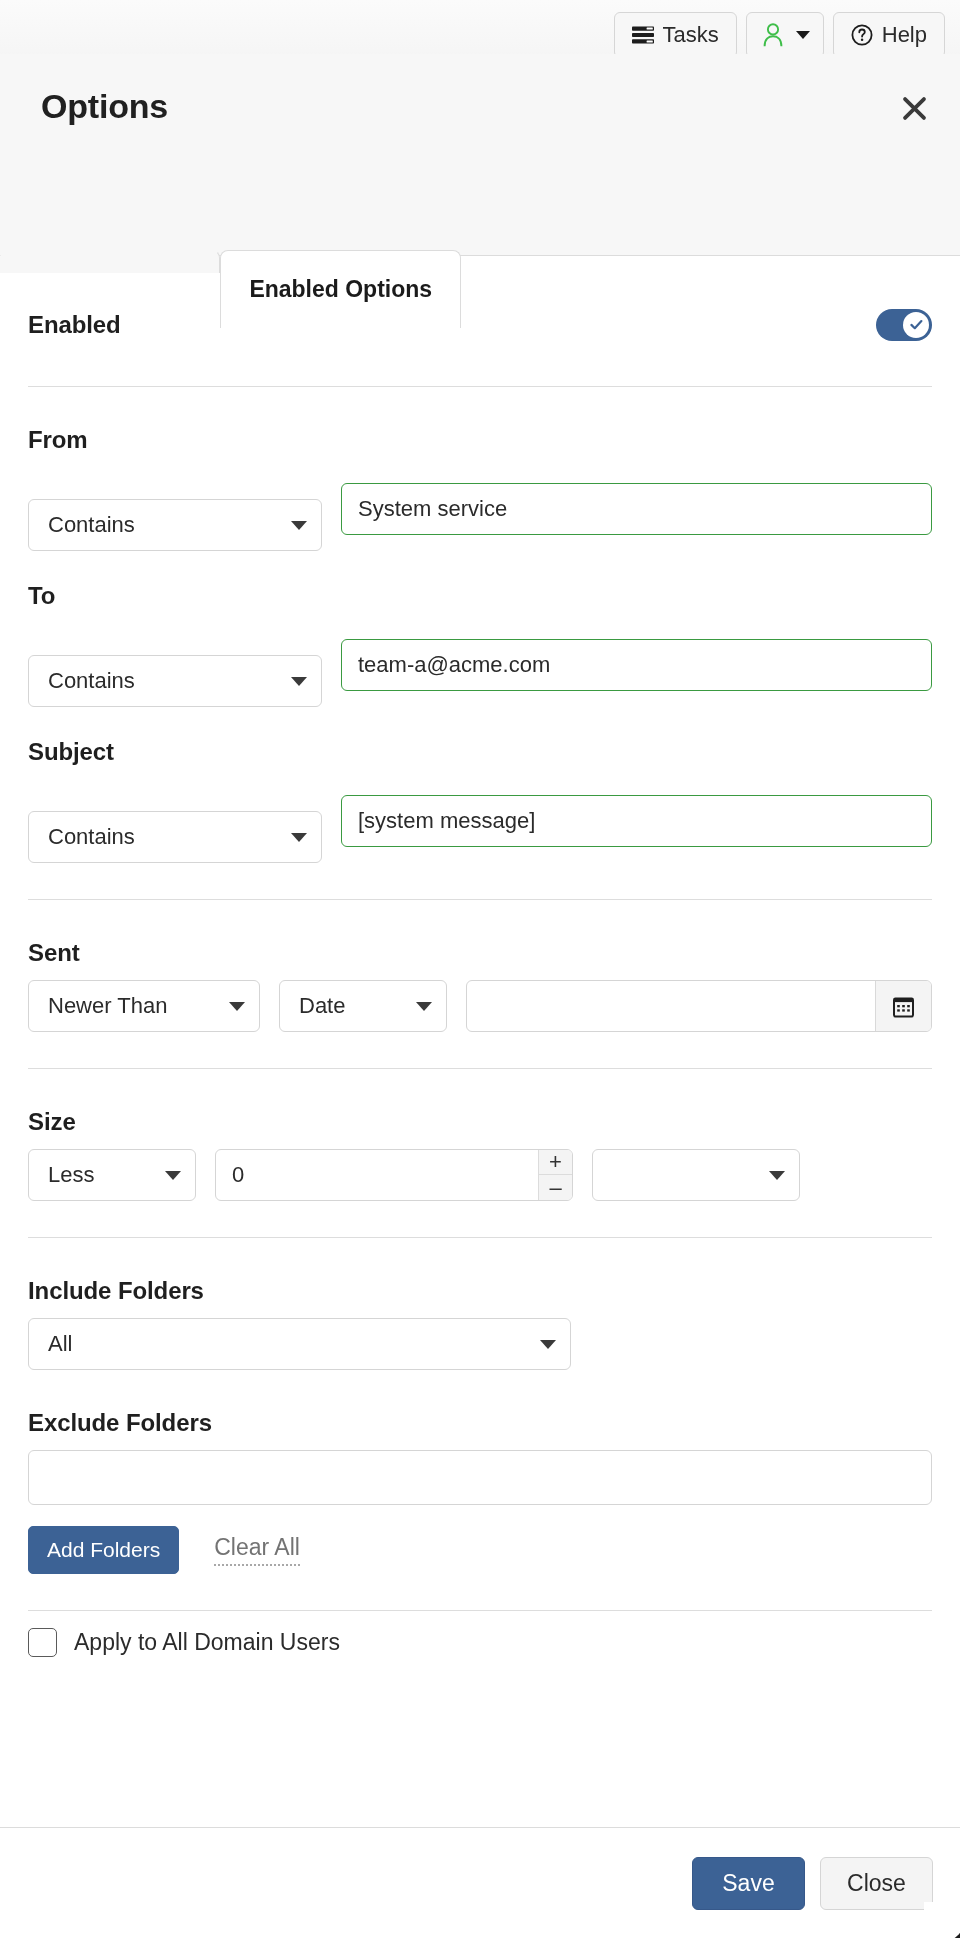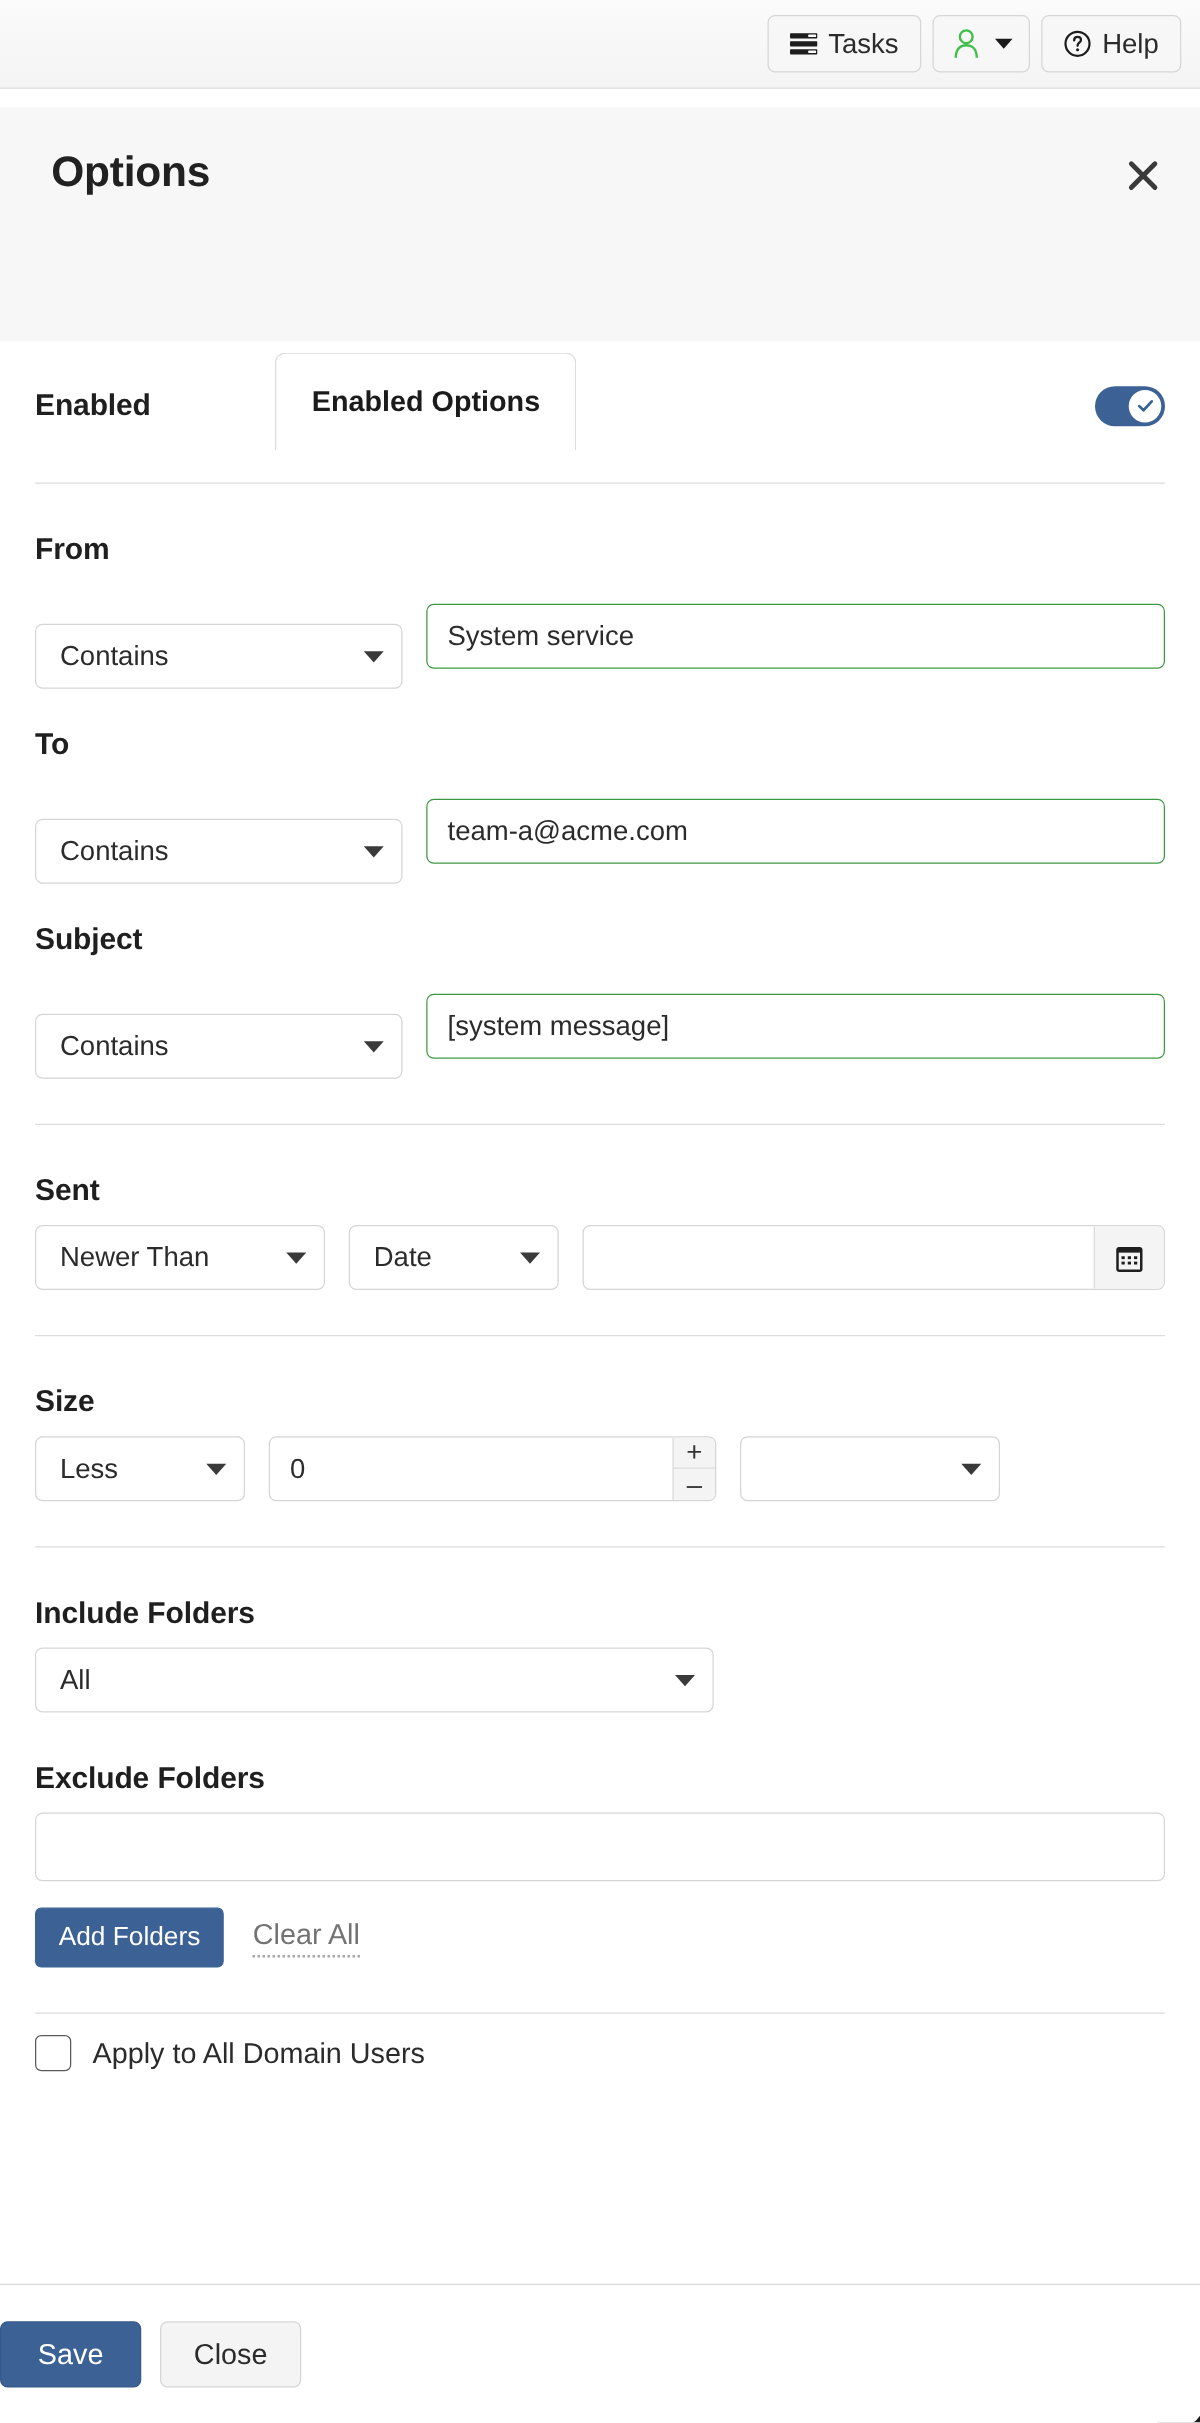--- a/index.html
+++ b/index.html
@@ -60,21 +60,21 @@
     width: 0; height: 0;
     border-left: 7px solid transparent;
     border-right: 7px solid transparent;
     border-top: 8px solid #1a1a1a;
     display: block;
   }
 
   
   .modal-head {
     position: absolute;
-    top: 86px; left: 0;
+    top: 54px; left: 0;
     width: 960px;
     height: 202px;
     background: #f7f7f7;
     border-bottom: 1px solid #dcdcdc;
   }
 
   .modal-title {
     position: absolute;
     left: 41px; top: 33px;
     font-size: 34px;
@@ -316,21 +316,21 @@
     border: 1px solid #d5d5d5;
     border-radius: 6px;
     background: #ffffff;
     margin-top: 13px;
     cursor: text;
   }
 
   .btn-row {
     display: flex;
     align-items: center;
-    gap: 23px;
+    gap: 35px;
     margin-top: 21px;
   }
   .btn-primary {
     background: #3c6295;
     color: #ffffff;
     border: 1px solid #3c6295;
     border-radius: 5px;
     font-size: 21px;
     height: 48px;
     padding: 0 18px;
@@ -370,21 +370,21 @@
   
   .modal-foot {
     position: absolute;
     left: 0; bottom: 0;
     width: 960px;
     height: 111px;
     background: #ffffff;
     border-top: 1px solid #dcdcdc;
     display: flex;
     align-items: center;
-    justify-content: flex-start;
+    justify-content: flex-end;
     gap: 15px;
     padding-right: 27px;
   }
   .foot-btn {
     height: 53px;
     min-width: 113px;
     border-radius: 6px;
     font-size: 23px;
     cursor: pointer;
     font-family: inherit;

